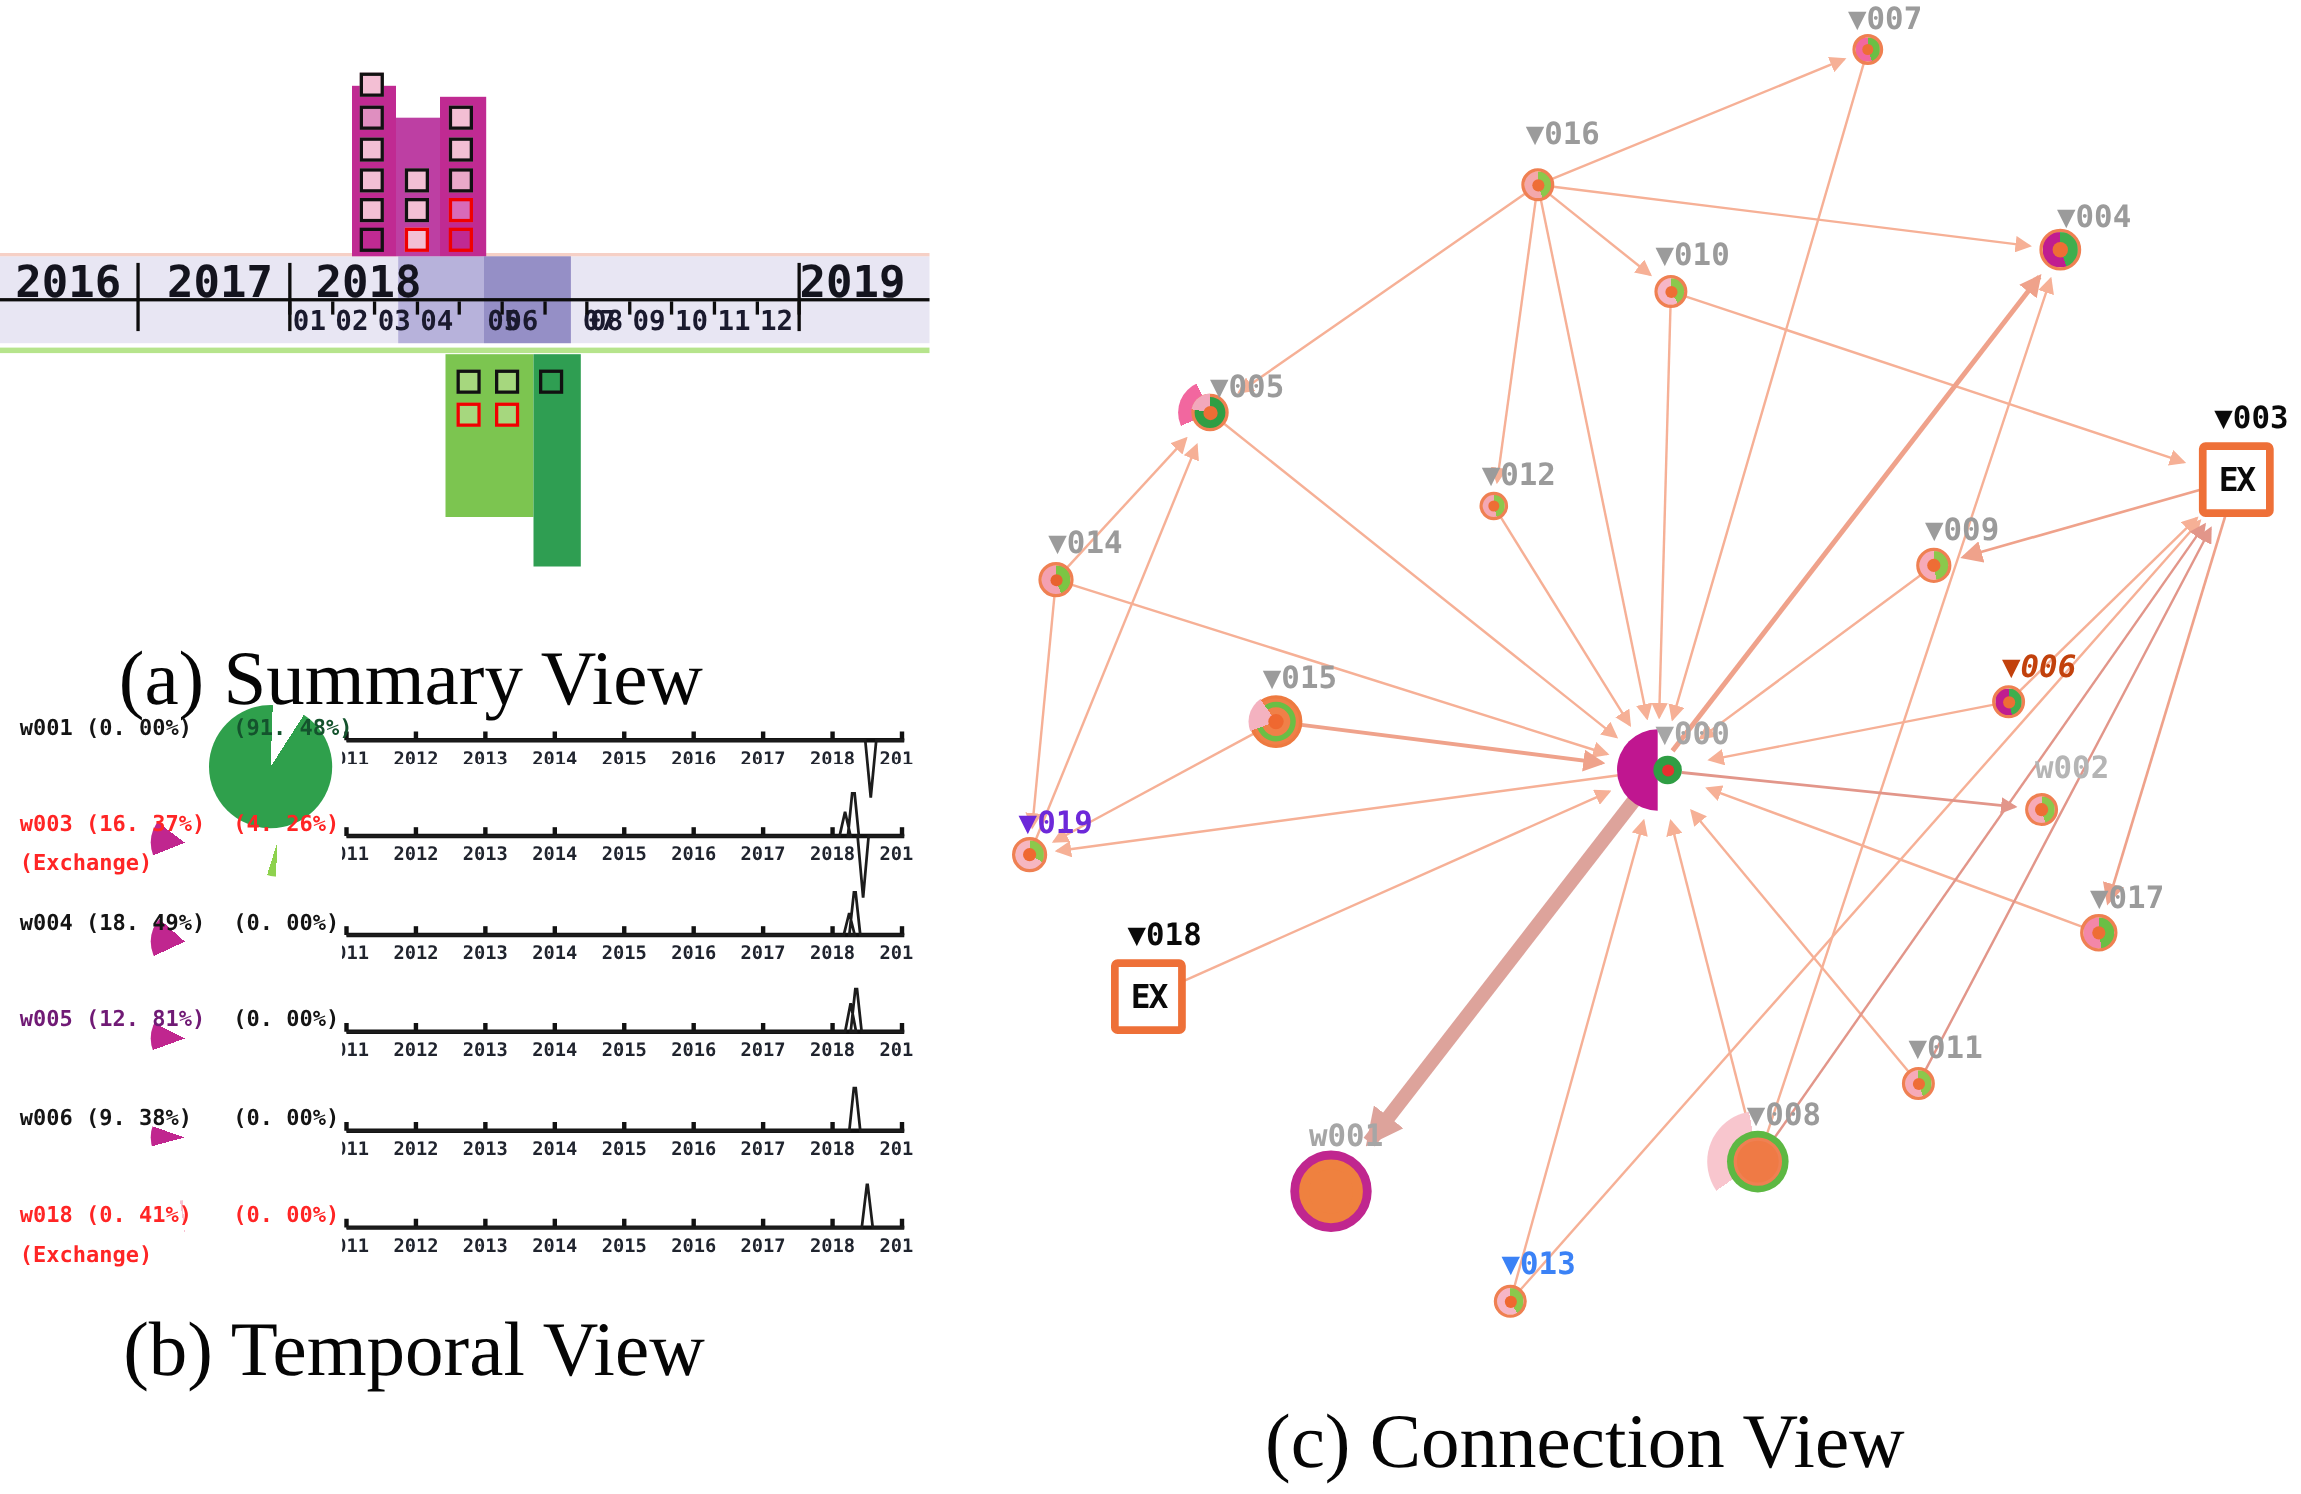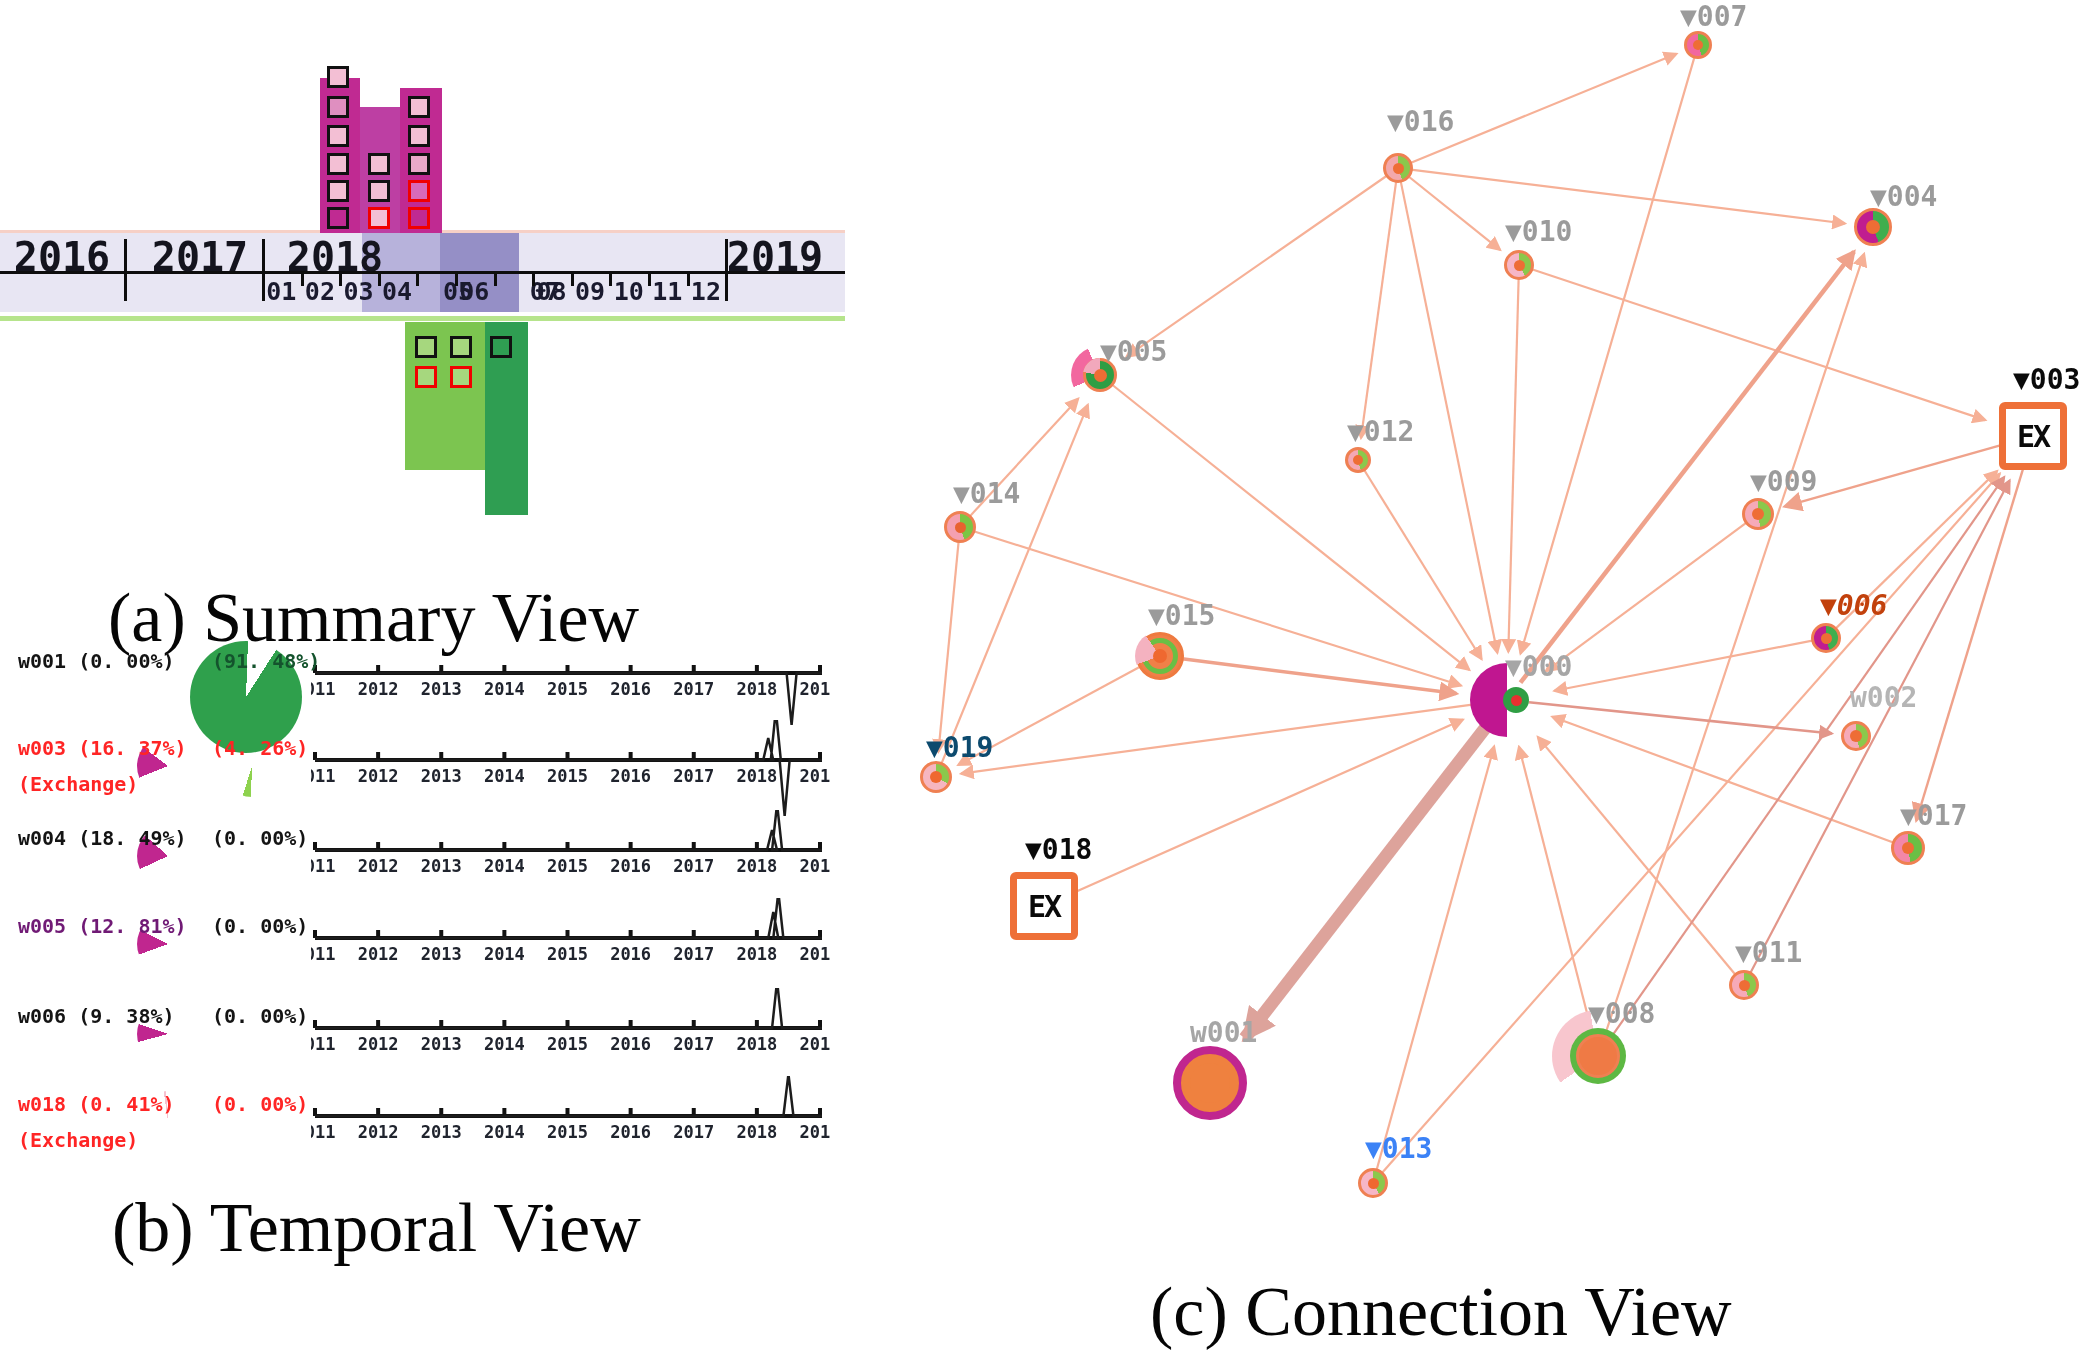--- a/index.html
+++ b/index.html
@@ -391,16 +391,16 @@
       </div>
       <div class="nlabel" style="position: absolute; left: 1900px; top: 802px; color: rgb(155, 155, 155);">▼017</div>
       <div class="exbox" style="position: absolute; left: 1010px; top: 872px;">
         <span>EX</span>
       </div>
       <div class="nlabel" style="position: absolute; left: 1025px; top: 836px; color: rgb(10, 10, 10);">▼018</div>
       <div style="position: absolute; left: 936px; top: 777px; width: 0px; height: 0px; z-index: 4;">
         <div style="position: absolute; box-sizing: border-box; width: 32px; height: 32px; left: -16px; top: -16px; border-radius: 50%; background: conic-gradient(rgb(139, 200, 76) 0deg, rgb(139, 200, 76) 120deg, rgb(246, 182, 192) 120deg, rgb(246, 182, 192) 360deg); border: 3px solid rgb(239, 128, 82);"></div>
         <div style="position: absolute; box-sizing: border-box; width: 12px; height: 12px; left: -6px; top: -6px; border-radius: 50%; background: rgb(239, 104, 48);"></div>
       </div>
-      <div class="nlabel" style="position: absolute; left: 926px; top: 734px; color: #0c4a6e;">▼019</div>
+      <div class="nlabel" style="position: absolute; left: 926px; top: 734px; color: #6d28d9;">▼019</div>
     </div>
   <div class="cap" style="left:1150px;top:1272px;">(c) Connection View</div>
 </div>
 
 </body></html>

